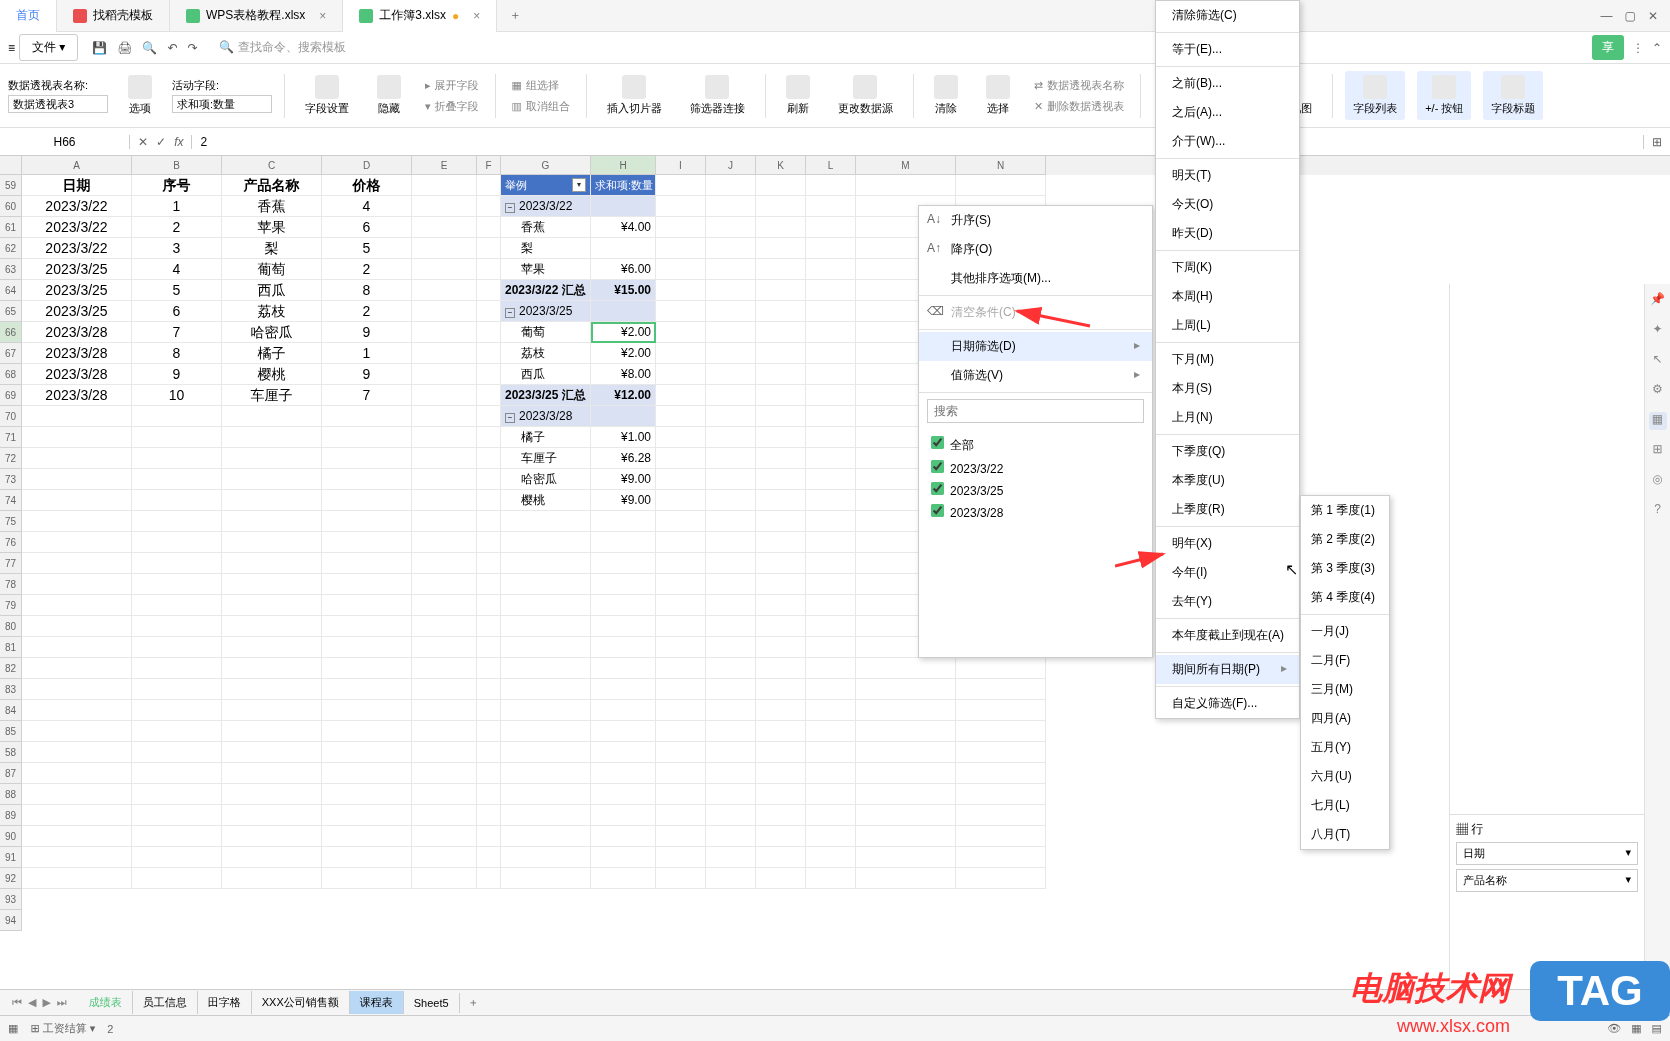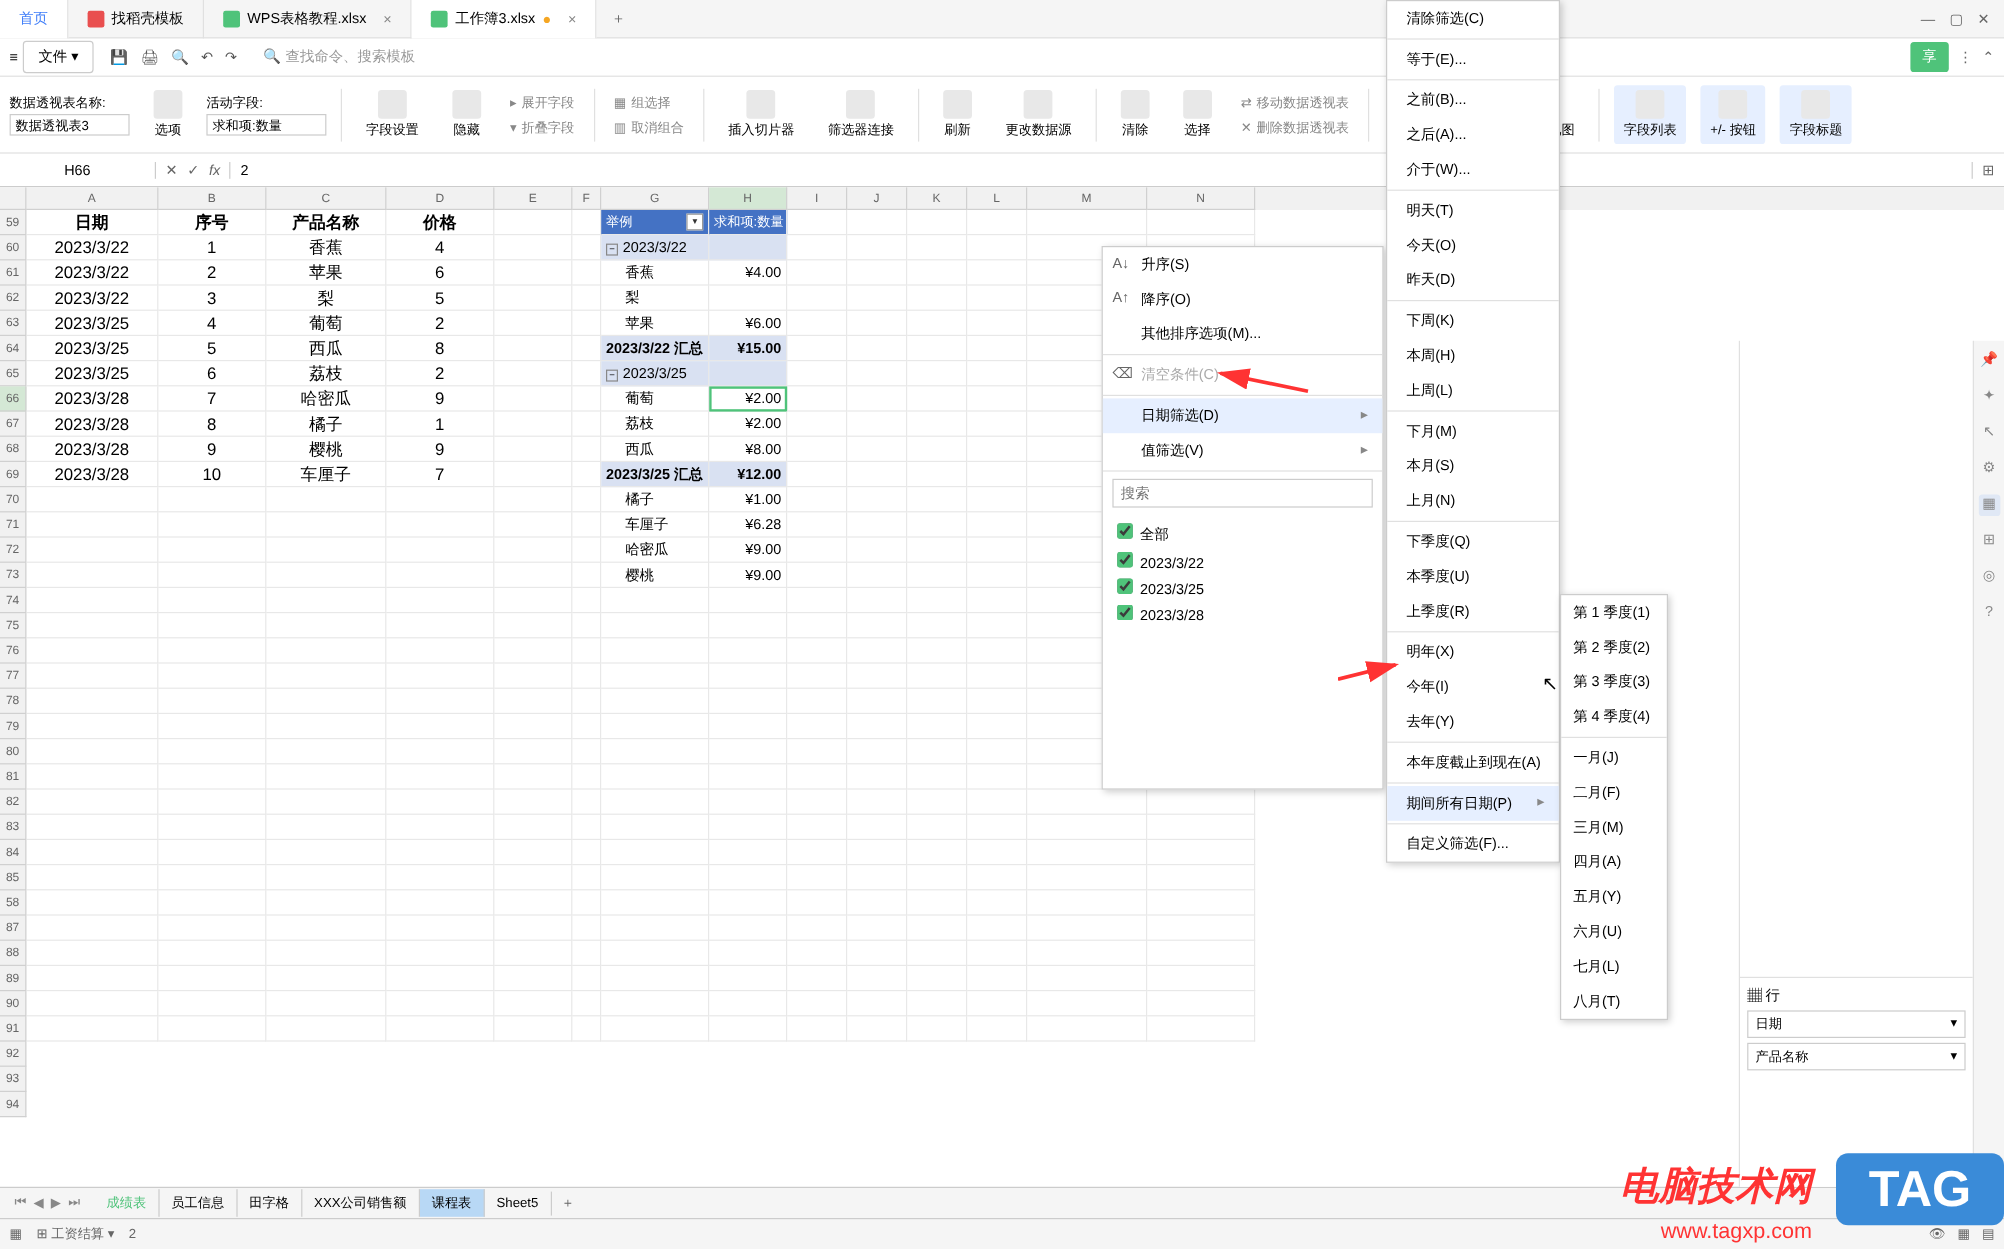--- a/index.html
+++ b/index.html
@@ -243,21 +243,21 @@
       <div class="ricon"></div>
       <span>清除</span>
     </div>
   <div class="ribbon-btn">
       <div class="ricon"></div>
       <span>选择</span>
     </div>
   <div class="ribbon-group">
     <div class="ribbon-btn-sm">
         <span>⇄</span>
-        <span>移动数据透视表</span>
+        <span>数据透视表名称</span>
       </div>
     <div class="ribbon-btn-sm">
         <span>✕</span>
         <span>删除数据透视表</span>
       </div>
   </div>
   <div class="ribbon-sep"></div>
   <div class="ribbon-btn">
       <div class="ricon"></div>
       <span>字段、项目</span>
@@ -529,20 +529,36 @@
               <div class="cell" style="width:100px"></div>
               <div class="cell" style="width:90px"></div>
             </div>
             <div class="gridrow">
               <div class="cell" style="width:110px"></div>
               <div class="cell" style="width:90px"></div>
               <div class="cell" style="width:100px"></div>
               <div class="cell" style="width:90px"></div>
               <div class="cell" style="width:65px"></div>
               <div class="cell" style="width:24px"></div>
+              <div class="cell pivot-sub2" style="width:90px;"><span class="expander">−</span>2023/3/28</div>
+              <div class="cell right pivot-sub2 " style="width:65px"></div>
+              <div class="cell" style="width:50px"></div>
+              <div class="cell" style="width:50px"></div>
+              <div class="cell" style="width:50px"></div>
+              <div class="cell" style="width:50px"></div>
+              <div class="cell" style="width:100px"></div>
+              <div class="cell" style="width:90px"></div>
+            </div>
+            <div class="gridrow">
+              <div class="cell" style="width:110px"></div>
+              <div class="cell" style="width:90px"></div>
+              <div class="cell" style="width:100px"></div>
+              <div class="cell" style="width:90px"></div>
+              <div class="cell" style="width:65px"></div>
+              <div class="cell" style="width:24px"></div>
               <div class="cell" style="width:90px;padding-left:20px;">橘子</div>
               <div class="cell right " style="width:65px">¥1.00</div>
               <div class="cell" style="width:50px"></div>
               <div class="cell" style="width:50px"></div>
               <div class="cell" style="width:50px"></div>
               <div class="cell" style="width:50px"></div>
               <div class="cell" style="width:100px"></div>
               <div class="cell" style="width:90px"></div>
             </div>
             <div class="gridrow">
@@ -1025,13 +1041,13 @@
   <span>2</span>
   <div class="sb-right">
     <span>👁</span>
     <span>▦</span>
     <span>▤</span>
   </div>
 </div>
 
 <div class="watermark">电脑技术网</div>
 <div class="tag-box">TAG</div>
-<div style="position:absolute;right:160px;bottom:4px;color:#ff3333;font-size:18px;z-index:300">www.tagxp.com</div>
+<div style="position:absolute;right:160px;bottom:4px;color:#ff3333;font-size:18px;z-index:300">www.xlsx.com</div>
 
 </body></html>

